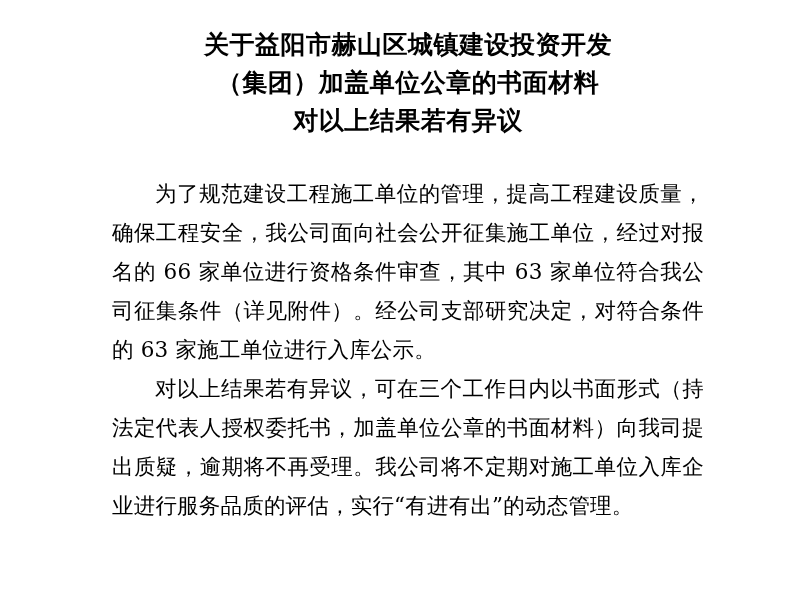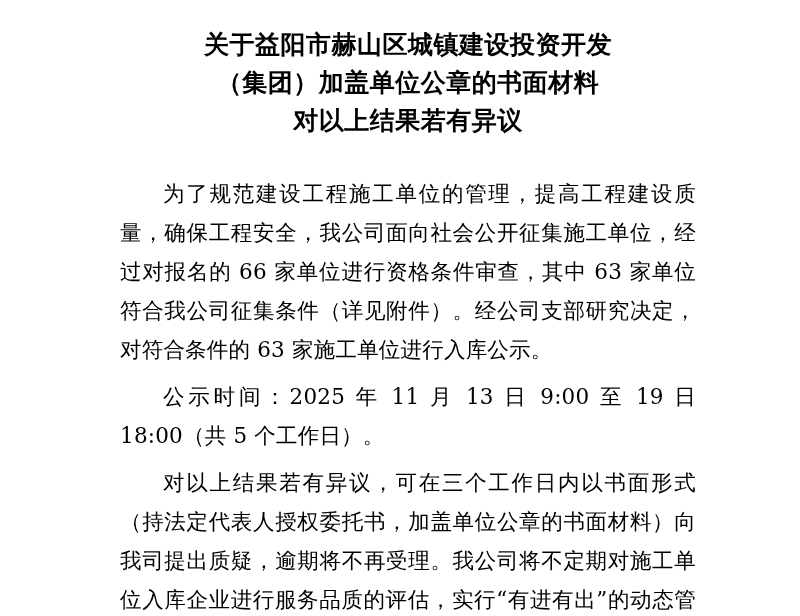--- a/index.html
+++ b/index.html
@@ -36,37 +36,36 @@
   }
   .body-block {
     margin-top: 34px;
   }
   .para {
     font-size: 21.5px;
     line-height: 39px;
     text-align: justify;
     text-justify: inter-ideograph;
     letter-spacing: 0.2px;
-    margin: 8px;
+    margin: 0;
     text-indent: 2em;
   }
   .para + .para {
     margin-top: 0;
   }
 </style>
 </head>
 <body>
 
 <div class="page">
 
   <h1 class="doc-title">
     <span class="tline">关于益阳市赫山区城镇建设投资开发</span>
     <span class="tline">（集团）加盖单位公章的书面材料</span>
     <span class="tline">对以上结果若有异议</span>
   </h1>
 
   <div class="body-block">
     <p class="para">为了规范建设工程施工单位的管理，提高工程建设质量，确保工程安全，我公司面向社会公开征集施工单位，经过对报名的 66 家单位进行资格条件审查，其中 63 家单位符合我公司征集条件（详见附件）。经公司支部研究决定，对符合条件的 63 家施工单位进行入库公示。</p>
-    <p class="para">公示时间：2025 年 11 月 13 日 9:00 至 19 日 18:00（共 5 个工作日）。</p>
     <p class="para">对以上结果若有异议，可在三个工作日内以书面形式（持法定代表人授权委托书，加盖单位公章的书面材料）向我司提出质疑，逾期将不再受理。我公司将不定期对施工单位入库企业进行服务品质的评估，实行“有进有出”的动态管理。</p>
   </div>
 
 </div>
 
 </body></html>

